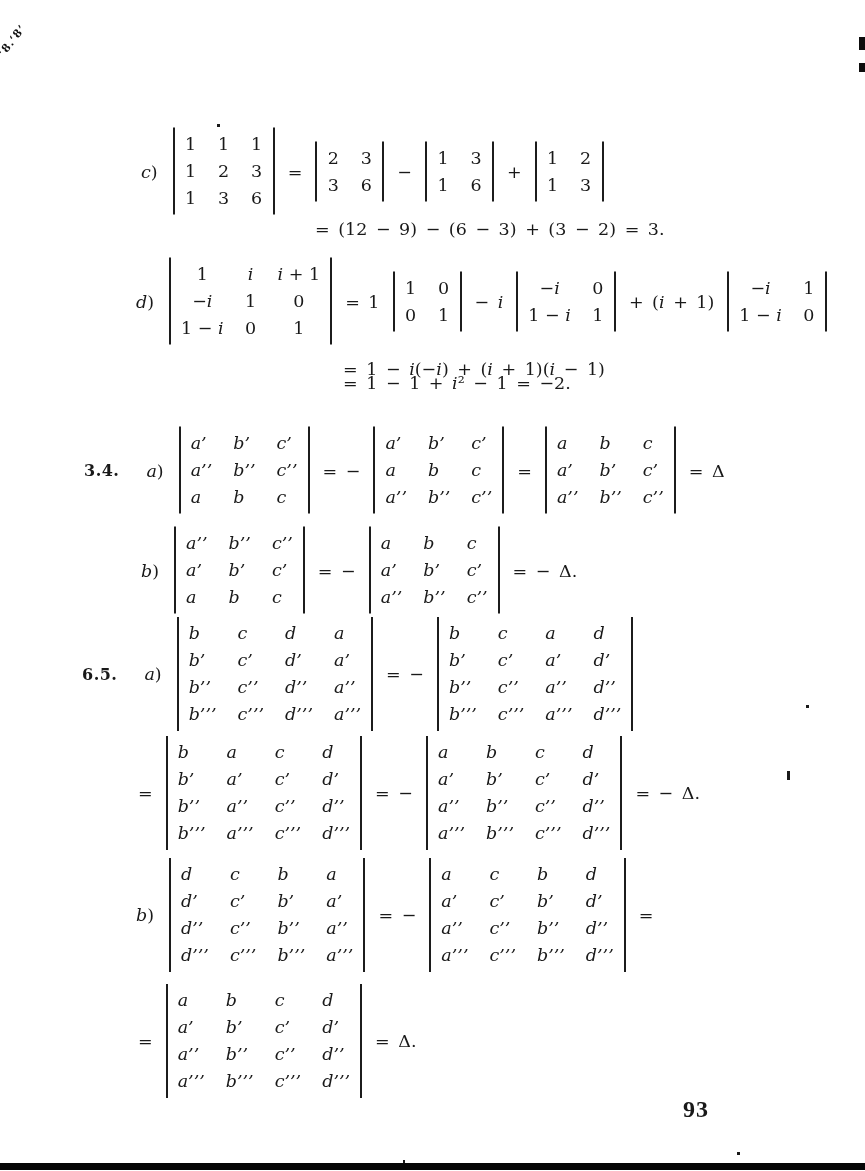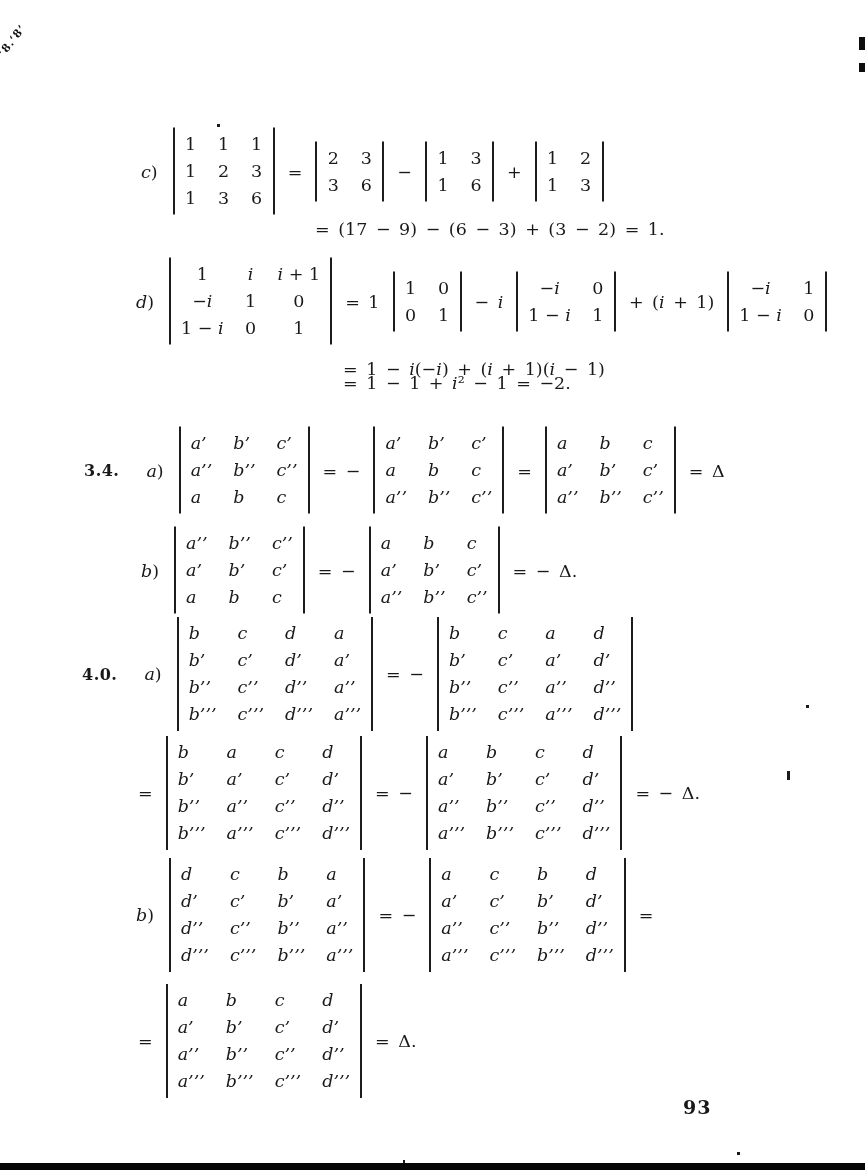--- a/index.html
+++ b/index.html
@@ -25,21 +25,21 @@
     font-size:17.5px;line-height:27px;text-align:center;min-width:12px;
     font-weight:500;
   }
   .mat.left .cell{text-align:left;}
   .op{font-size:17.5px;word-spacing:3px;margin:0 2px;font-weight:500;}
   .label{font-size:17.5px;margin-right:4px;font-weight:500;}
   .num{font-size:16px;font-weight:bold;margin-right:16px;letter-spacing:.5px;}
   i{font-style:italic;}
   .page-number{
     position:absolute;left:683px;top:1096px;
-    font-size:19px;font-weight:bold;letter-spacing:1px;
+    font-size:24px;font-weight:bold;letter-spacing:1px;font-family:Liberation Serif, serif;
   }
   .corner-artifact{
     position:absolute;left:-6px;top:34px;
     transform:rotate(-52deg);
     font-size:11px;font-weight:bold;color:#111;letter-spacing:1px;
   }
   .bottom-bar{
     position:absolute;left:0;top:1163px;width:865px;height:7px;
     background:#060606;
   }
@@ -97,21 +97,21 @@
       <span class="det">
         <span class="mat" style="grid-template-columns: repeat(2, auto);">
           <span class="cell">1</span>
           <span class="cell">2</span>
           <span class="cell">1</span>
           <span class="cell">3</span>
         </span>
       </span>
     </div>
   <div class="eq-line" style="left:313px;top:229px">
-      <span class="op">= (17 − 9) − (6 − 3) + (3 − 2) = 1.</span>
+      <span class="op">= (12 − 9) − (6 − 3) + (3 − 2) = 3.</span>
     </div>
   <div class="eq-line" style="left:136px;top:301px">
       <span class="label"><i>d</i>)</span>
       <span class="det">
         <span class="mat" style="grid-template-columns: repeat(3, auto);">
           <span class="cell">1</span>
           <span class="cell"><i>i</i></span>
           <span class="cell"><i>i</i> + 1</span>
           <span class="cell">−<i>i</i></span>
           <span class="cell">1</span>
@@ -226,21 +226,21 @@
           <span class="cell"><i>b’</i></span>
           <span class="cell"><i>c’</i></span>
           <span class="cell"><i>a’’</i></span>
           <span class="cell"><i>b’’</i></span>
           <span class="cell"><i>c’’</i></span>
         </span>
       </span>
       <span class="op">= − Δ.</span>
     </div>
   <div class="eq-line" style="left:82px;top:674px">
-      <span class="num">4.0.</span>
+      <span class="num">6.5.</span>
       <span class="label"><i>a</i>)</span>
       <span class="det">
         <span class="mat left" style="grid-template-columns: repeat(4, auto);">
           <span class="cell"><i>b</i></span>
           <span class="cell"><i>c</i></span>
           <span class="cell"><i>d</i></span>
           <span class="cell"><i>a</i></span>
           <span class="cell"><i>b’</i></span>
           <span class="cell"><i>c’</i></span>
           <span class="cell"><i>d’</i></span>

